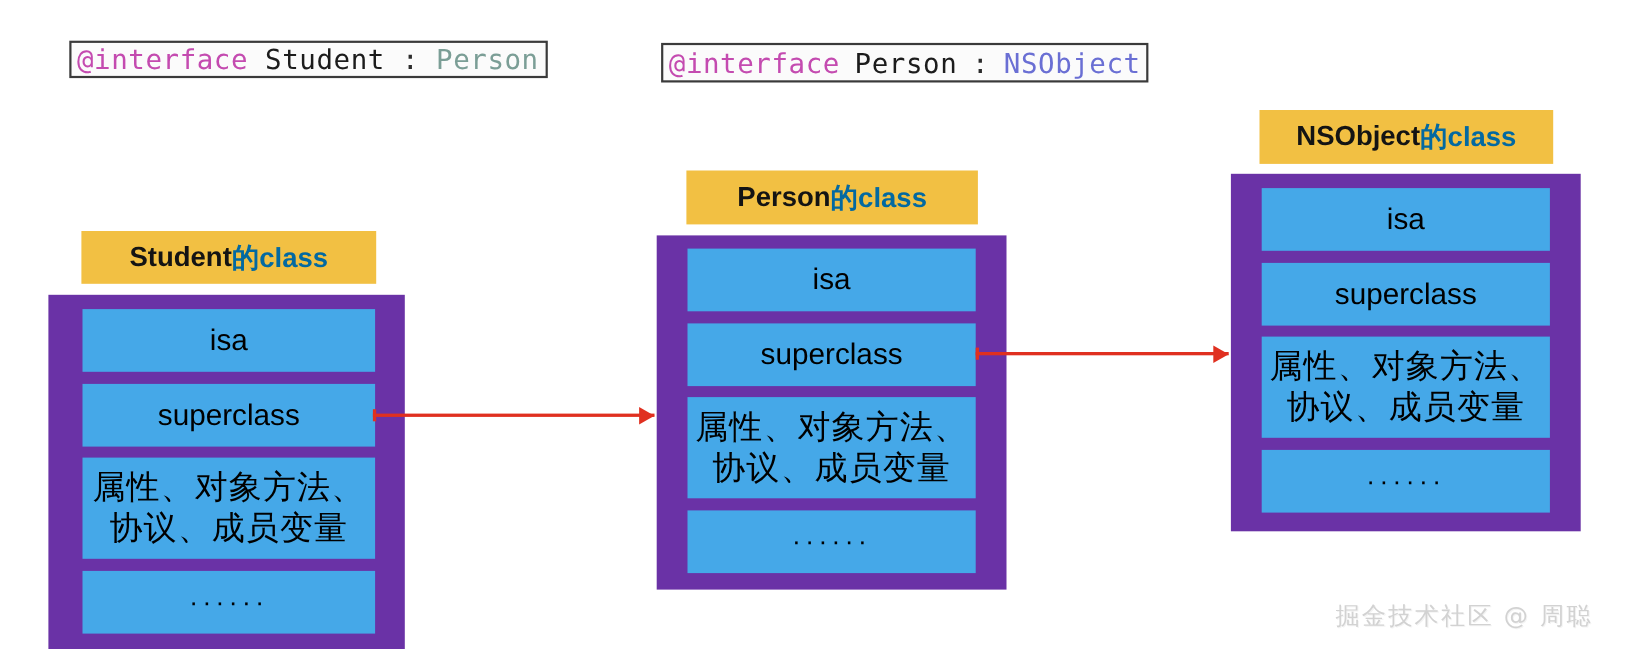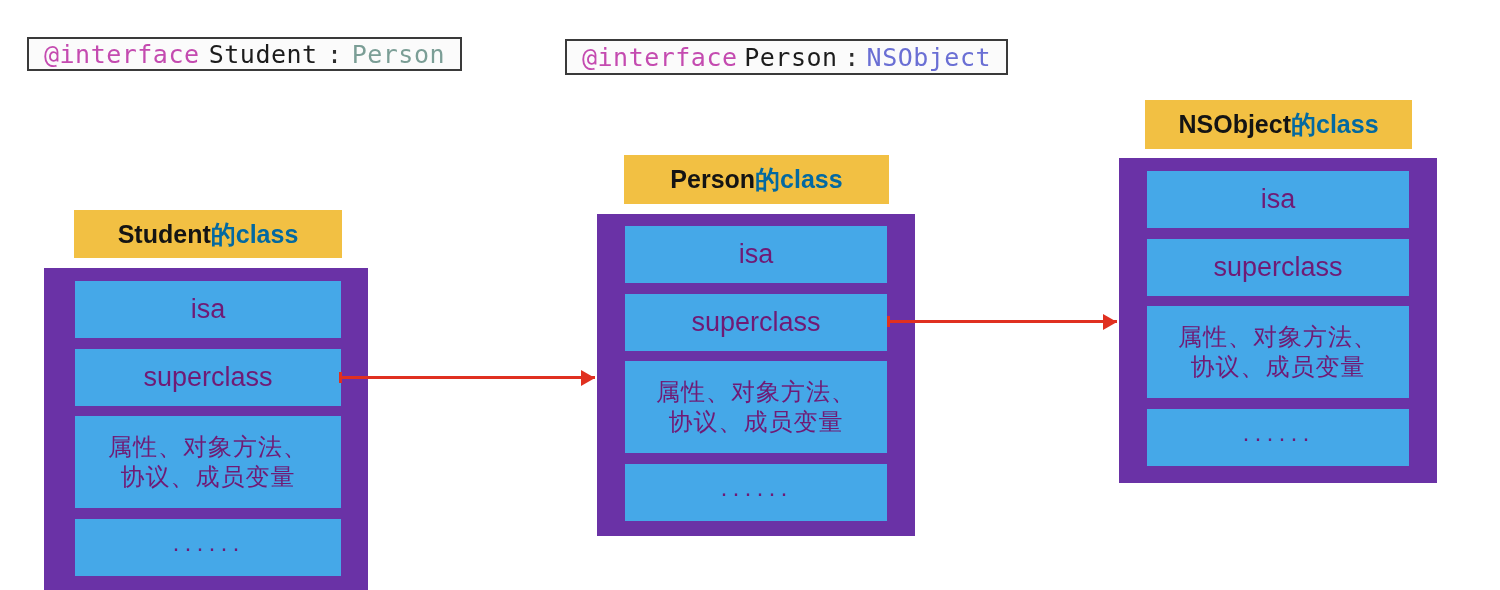--- a/index.html
+++ b/index.html
@@ -23,21 +23,22 @@
     position: absolute;
     box-sizing: border-box;
     border: 2px solid #3a3a3a;
     background: #fbfbfb;
     font-family: "DejaVu Sans Mono", "Liberation Mono", monospace;
     font-size: 25px;
     letter-spacing: 0.5px;
     white-space: nowrap;
     display: flex;
     align-items: center;
-    padding: 0 15px;
+    padding: 0 5px;
+    margin-left: 36px;
   }
   .tok-kw   { color: #c44bb0; }
   .tok-name { color: #1c1c1c; }
   .tok-colon{ color: #2c2c2c; }
   .tok-teal { color: #7b9e96; }
   .tok-blue { color: #6a6fd4; }
   .sp { display: inline-block; width: 0.62em; }
 
   
   .class-group { position: absolute; }
@@ -65,26 +66,26 @@
     background: #6a32a6;
   }
 
   .row {
     position: absolute;
     box-sizing: border-box;
     background: #45a8e8;
     display: flex;
     align-items: center;
     justify-content: center;
-    color: #701a75;
+    color: #000000;
     font-size: 27px;
     line-height: 1.25;
   }
   .row.cn {
-    font-size: 24px;
+    font-size: 30px;
     letter-spacing: 1px;
   }
   .row.dots {
     font-size: 24px;
     letter-spacing: 4px;
   }
 
   
   .arrow-line {
     position: absolute;
@@ -213,14 +214,15 @@
     <div class="arrow-line" style="left:339px; top:376px; width:256px;"></div>
     <div class="arrow-head" style="left:581px; top:370px;"></div>
   </div>
 
   <div>
     <div class="arrow-tail" style="left:887px; top:316px;"></div>
     <div class="arrow-line" style="left:887px; top:320px; width:230px;"></div>
     <div class="arrow-head" style="left:1103px; top:314px;"></div>
   </div>
 
+  <div class="watermark" style="left:1214px; top:545px;">掘金技术社区 @ 周聪</div>
 
 </div>
 
 </body></html>

